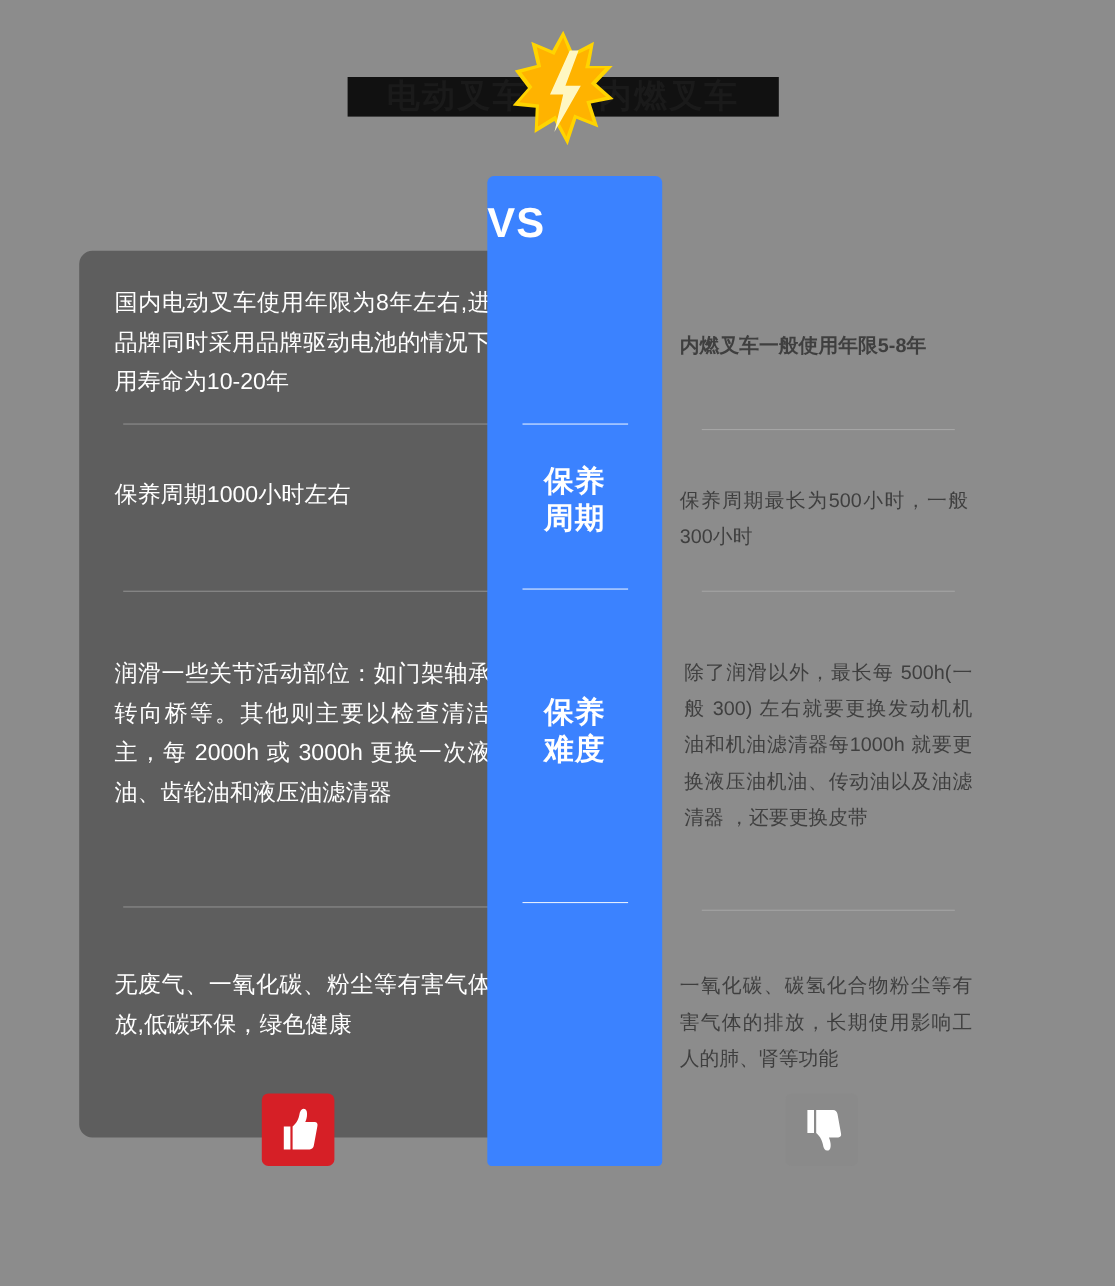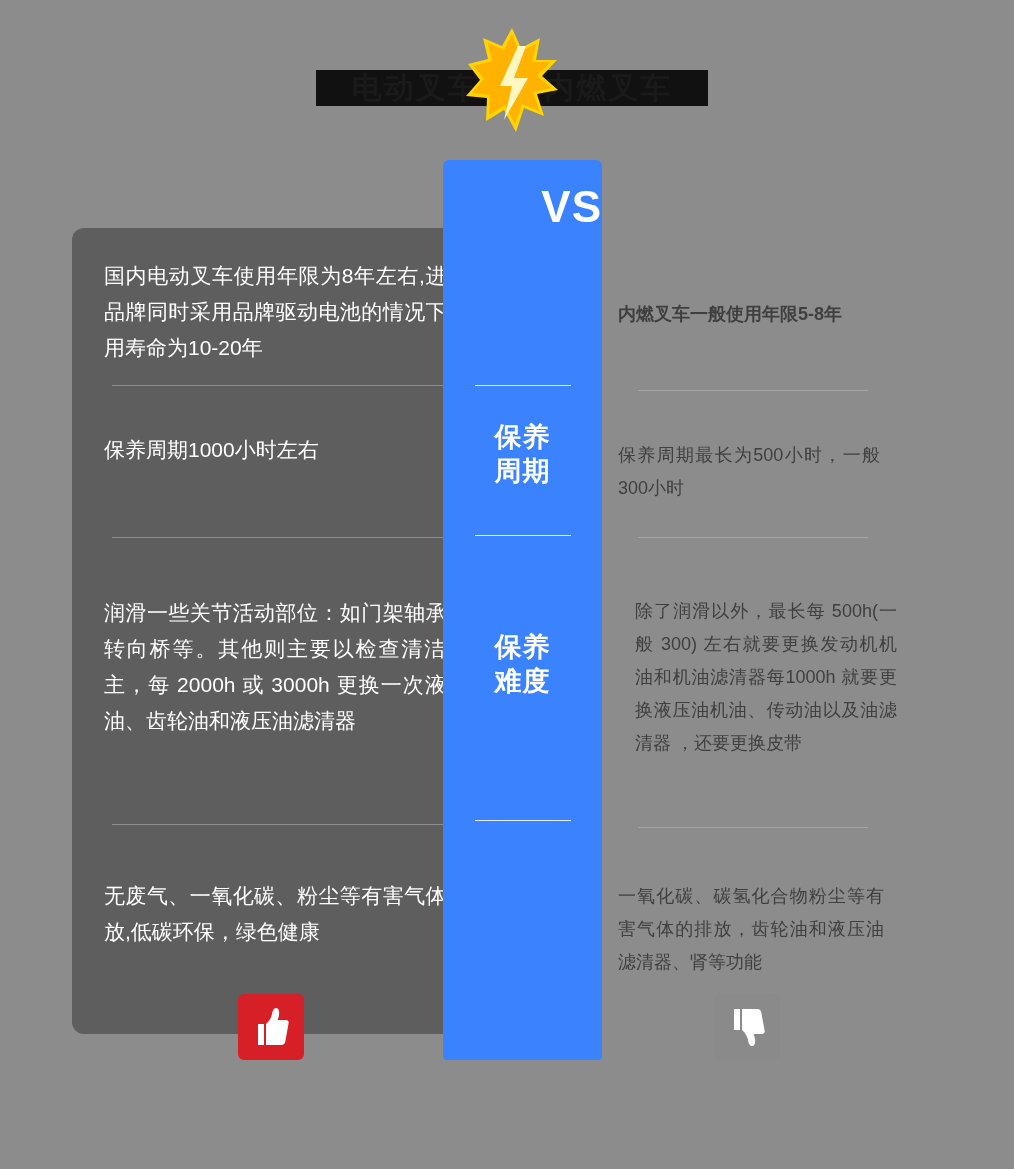--- a/index.html
+++ b/index.html
@@ -67,23 +67,23 @@
     width: 159px;
     height: 900px;
     background: #3b82ff;
     border-radius: 6px 6px 4px 4px;
   }
   .vs-title {
     position: absolute;
     top: 22px;
     left: 0;
     width: 100%;
-    text-align: right;
+    text-align: left;
     color: #ffffff;
-    font-size: 44px;
+    font-size: 38px;
     font-weight: bold;
     letter-spacing: 1px;
   }
   .vs-label {
     position: absolute;
     width: 100%;
     text-align: center;
     color: #ffffff;
     font-size: 27px;
     font-weight: bold;
@@ -185,24 +185,24 @@
   <div class="vs-divider" style="top:660px;"></div>
 
 </div>
 
 <div class="right-text" style="left:618px; top:298px; width:262px;font-weight:bold;">内燃叉车一般使用年限5-8年</div>
 <div class="right-rule" style="left:638px; top:390px; width:230px;"></div>
 
 <div class="right-text" style="left:618px; top:439px; width:262px;">保养周期最长为500小时，一般300小时</div>
 <div class="right-rule" style="left:638px; top:537px; width:230px;"></div>
 
-<div class="right-text" style="left:635px; top:595px; width:262px;">除了润滑以外，最长每 500h(一般 300) 左右就要更换发动机机油和机油滤清器每1000h 就要更换液压油机油、传动油以及油滤清器 ，还要更换皮带</div>
+<div class="right-text" style="left:622px; top:595px; width:262px;">除了润滑以外，最长每 500h(一般 300) 左右就要更换发动机机油和机油滤清器每1000h 就要更换液压油机油、传动油以及油滤清器 ，还要更换皮带</div>
 <div class="right-rule" style="left:638px; top:827px; width:230px;"></div>
 
-<div class="right-text" style="left:618px; top:880px; width:266px;">一氧化碳、碳氢化合物粉尘等有害气体的排放，齿轮油和液压油滤清器、肾等功能</div>
+<div class="right-text" style="left:618px; top:880px; width:266px;">一氧化碳、碳氢化合物粉尘等有害气体的排放，长期使用影响工人的肺、肾等功能</div>
 
 <div class="thumb thumb-up">
   <svg width="38" height="40" viewBox="0 0 38 40">
     <path d="M12 17 L12 38 L6 38 L6 17 Z" fill="#ffffff"></path>
     <path d="M14 17 C14 17 19 13 20 7 C20.6 3 22 1 24 1 C26.5 1 27.6 3.5 27 8 C26.6 11 25.5 13 25.5 13 L34 13 C36 13 37 14.5 36.6 16.3 L33.4 34 C33 36.6 31.5 38 29.5 38 L14 38 Z" fill="#ffffff"></path>
   </svg>
 </div>
 
 <div class="thumb thumb-down">
   <svg width="38" height="40" viewBox="0 0 38 40">

